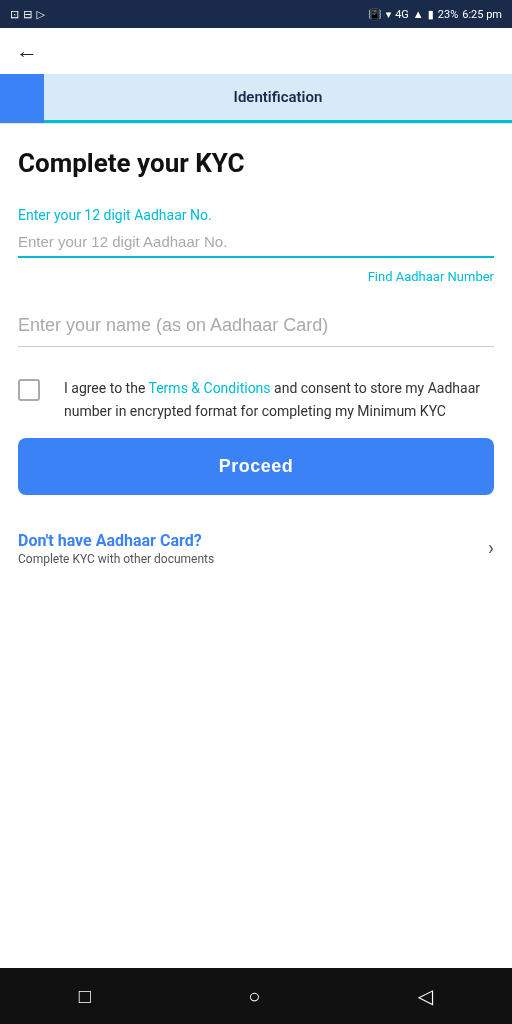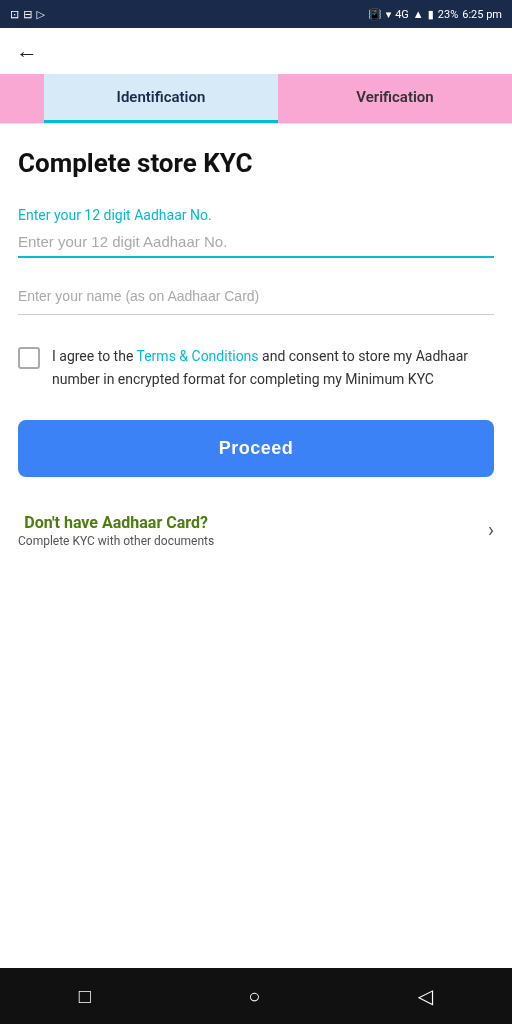--- a/index.html
+++ b/index.html
@@ -39,21 +39,21 @@
       color: #222;
       cursor: pointer;
       background: none;
       border: none;
       line-height: 1;
     }
 
     
     .tabs {
       display: flex;
-      background: #f9a8d4;
+      background: #3b82f6;
       border-bottom: 1px solid #dde8f0;
       padding-left: 44px;
     }
     .tab {
       flex: 1;
       text-align: center;
       padding: 14px 0;
       font-size: 15px;
       font-weight: 600;
       color: #333;
@@ -116,35 +116,35 @@
 
     .name-field-container {
       margin-top: 10px;
       margin-bottom: 30px;
     }
     .name-input {
       width: 100%;
       border: none;
       border-bottom: 1px solid #ccc;
       outline: none;
-      font-size: 14px;
+      font-size: 18px;
       color: #333;
       padding: 10px 0;
       background: transparent;
     }
     .name-input::placeholder {
       color: #aaa;
     }
 
     
     .checkbox-row {
       display: flex;
       align-items: flex-start;
-      margin: 20px 0 30px;
-      gap: 12px;
+      margin: 20px 0 16px;
+      gap: 24px;
     }
     .checkbox-box {
       width: 22px;
       height: 22px;
       border: 2px solid #aaa;
       border-radius: 3px;
       flex-shrink: 0;
       margin-top: 2px;
       cursor: pointer;
       background: #fff;
@@ -178,22 +178,21 @@
       display: flex;
       justify-content: space-between;
       align-items: center;
       margin-top: 32px;
       cursor: pointer;
       padding: 4px 0;
     }
     .no-aadhaar-text h3 {
       font-size: 16px;
       font-weight: 700;
-      color: #4d7c0f;
-      text-align: center;
+      color: #3b82f6;
     }
     .no-aadhaar-text p {
       font-size: 12px;
       color: #555;
       margin-top: 2px;
     }
     .chevron-right {
       font-size: 20px;
       color: #555;
     }
@@ -231,31 +230,33 @@
     <span>6:25 pm</span>
   </div>
 </div>
 
 <div class="app-header">
   <button class="back-btn">←</button>
 </div>
 
 <div class="tabs">
   <div class="tab active">Identification</div>
-  <div class="tab">Verification</div>
 </div>
 
 <div class="content">
 
-  <h1 class="page-title">Complete store KYC</h1>
+  <h1 class="page-title">Complete your KYC</h1>
 
   
   <div class="input-field-container">
     <div class="input-label">Enter your 12 digit Aadhaar No.</div>
     <input class="input-field" type="tel" placeholder="Enter your 12 digit Aadhaar No." style="">
+    <div class="find-link">
+      <a href="#">Find Aadhaar Number</a>
+    </div>
   </div>
 
   
   <div class="name-field-container">
     <input class="name-input" type="text" placeholder="Enter your name (as on Aadhaar Card)" style="">
   </div>
 
   
   <div class="checkbox-row">
     <div class="checkbox-box"></div>

